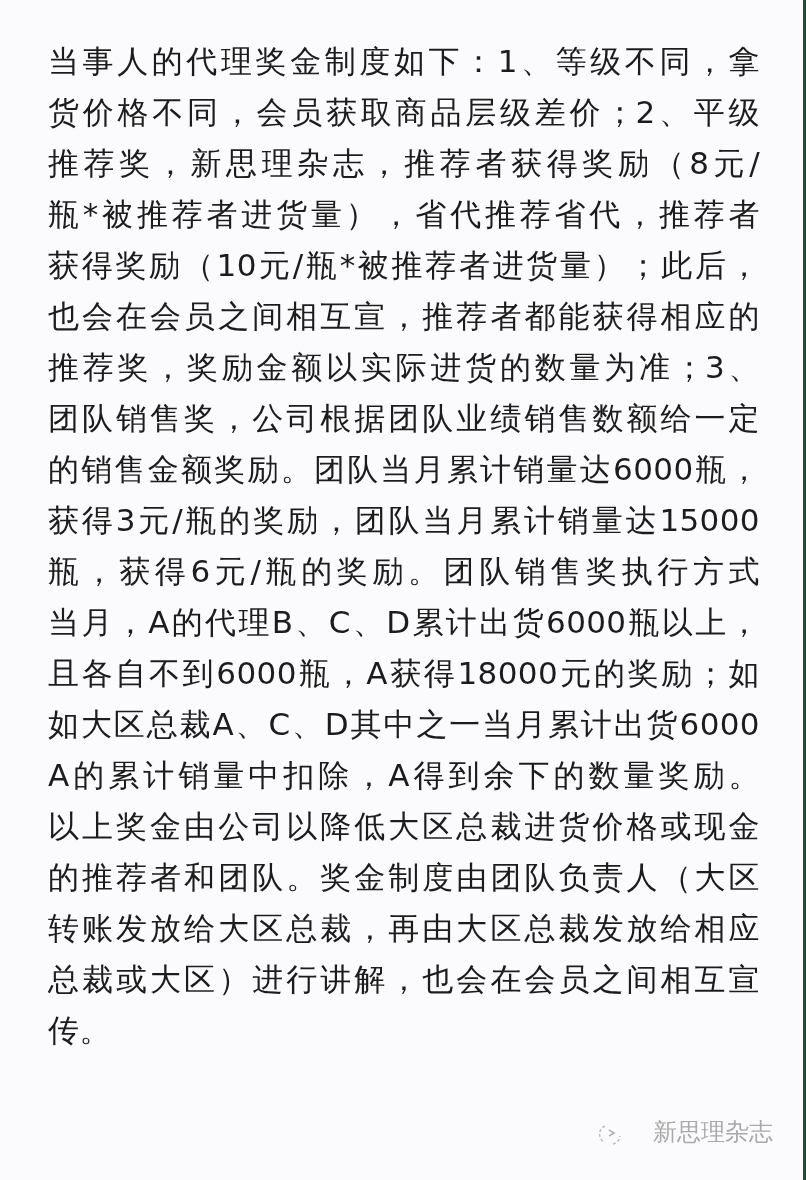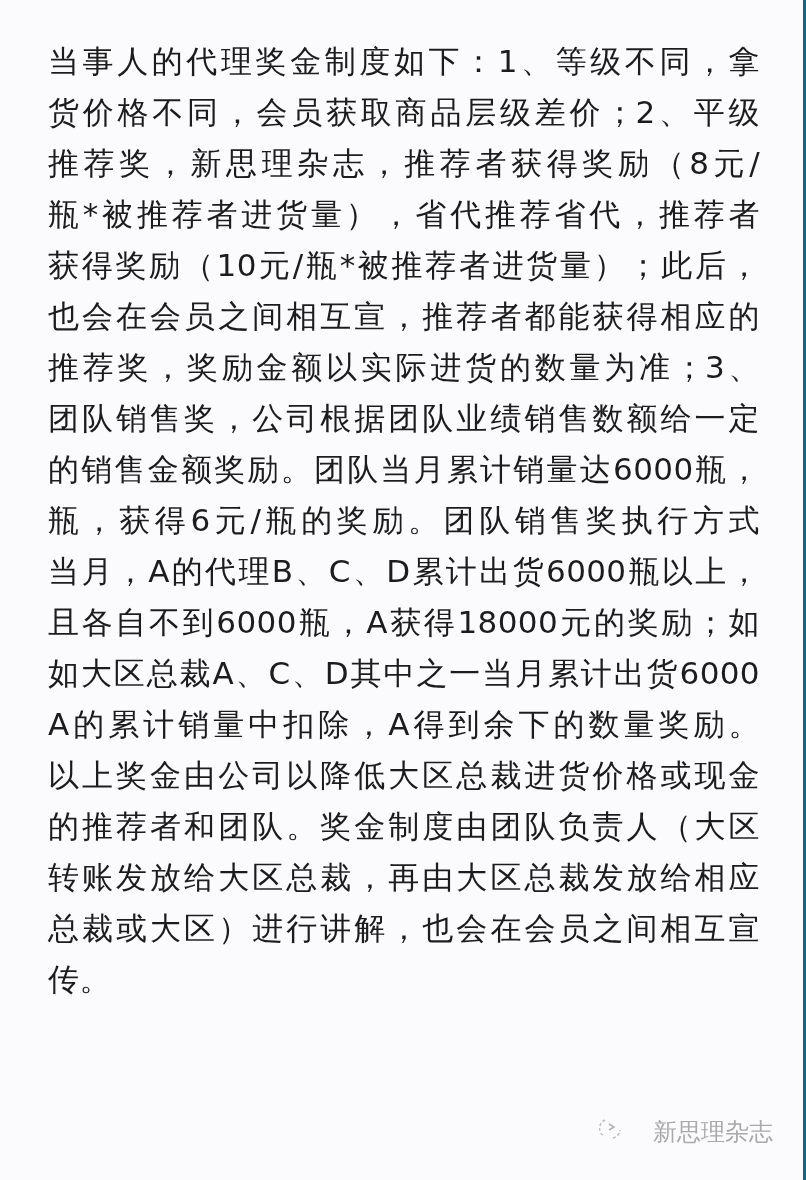--- a/index.html
+++ b/index.html
@@ -13,21 +13,21 @@
       position: relative;
       overflow: hidden;
       font-family: "DejaVu Sans", "Liberation Sans", sans-serif;
     }
     .page {
       position: absolute;
       left: 0; top: 0;
       width: 803px;
       height: 1180px;
       background: #fbfbfd;
-      border-right: 3px solid #0369a1;
+      border-right: 3px solid #14532d;
     }
     .article {
       position: absolute;
       left: 48px;
       top: 36px;
       width: 712px;
     }
     .line {
       display: block;
       height: 51px;
@@ -40,21 +40,21 @@
       text-align-last: justify;
     }
     .line.last {
       text-align-last: left;
     }
     .watermark {
       position: absolute;
       right: 30px;
       bottom: 32px;
       display: flex;
-      align-items: flex-start;
+      align-items: flex-end;
       gap: 28px;
       color: #8e8e8e;
       font-size: 24px;
       opacity: 0.75;
     }
     .watermark .wm-icon {
       width: 26px;
       height: 26px;
     }
   </style>
@@ -65,20 +65,21 @@
   <div class="article">
     <span class="line">当事人的代理奖金制度如下：1、等级不同，拿</span>
     <span class="line">货价格不同，会员获取商品层级差价；2、平级</span>
     <span class="line">推荐奖，新思理杂志，推荐者获得奖励（8元/</span>
     <span class="line">瓶*被推荐者进货量），省代推荐省代，推荐者</span>
     <span class="line">获得奖励（10元/瓶*被推荐者进货量）；此后，</span>
     <span class="line">也会在会员之间相互宣，推荐者都能获得相应的</span>
     <span class="line">推荐奖，奖励金额以实际进货的数量为准；3、</span>
     <span class="line">团队销售奖，公司根据团队业绩销售数额给一定</span>
     <span class="line">的销售金额奖励。团队当月累计销量达6000瓶，</span>
+    <span class="line">获得3元/瓶的奖励，团队当月累计销量达15000</span>
     <span class="line">瓶，获得6元/瓶的奖励。团队销售奖执行方式</span>
     <span class="line">当月，A的代理B、C、D累计出货6000瓶以上，</span>
     <span class="line">且各自不到6000瓶，A获得18000元的奖励；如</span>
     <span class="line">如大区总裁A、C、D其中之一当月累计出货6000</span>
     <span class="line">A的累计销量中扣除，A得到余下的数量奖励。</span>
     <span class="line">以上奖金由公司以降低大区总裁进货价格或现金</span>
     <span class="line">的推荐者和团队。奖金制度由团队负责人（大区</span>
     <span class="line">转账发放给大区总裁，再由大区总裁发放给相应</span>
     <span class="line">总裁或大区）进行讲解，也会在会员之间相互宣</span>
     <span class="line last">传。</span>

